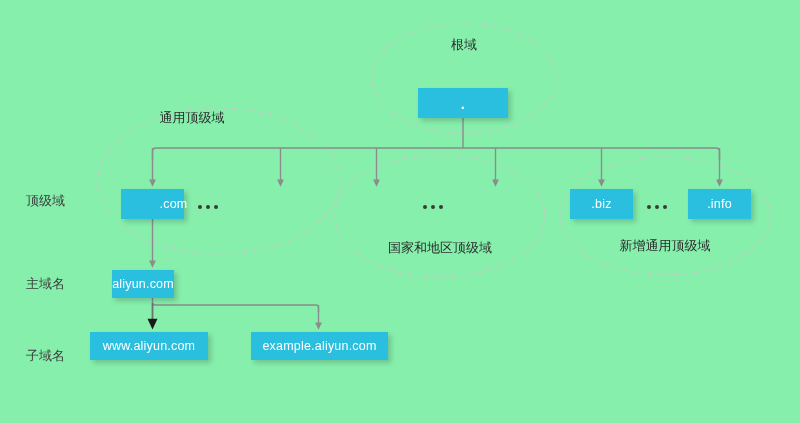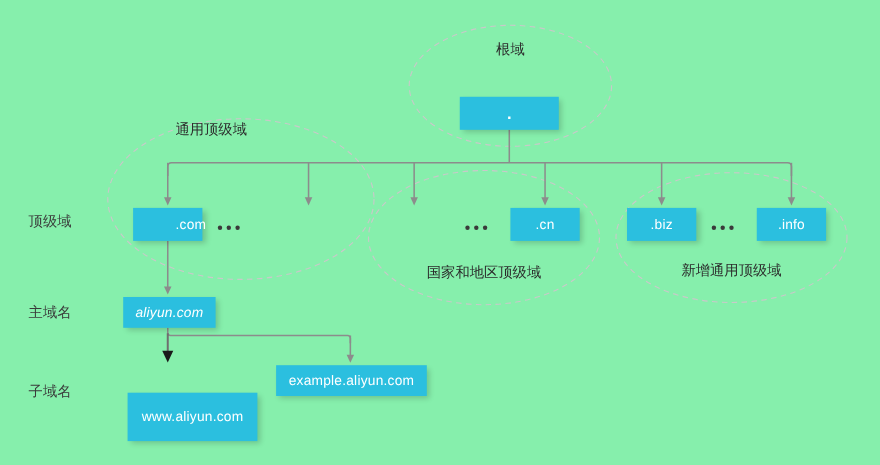--- a/index.html
+++ b/index.html
@@ -119,25 +119,24 @@
   <div class="ellipse-label" style="left:192px; top:118px; transform:translate(-50%,-50%);">通用顶级域</div>
   <div class="ellipse-label" style="left:440px; top:248px; transform:translate(-50%,-50%);">国家和地区顶级域</div>
   <div class="ellipse-label" style="left:665px; top:246px; transform:translate(-50%,-50%);">新增通用顶级域</div>
 
   <div class="row-label" style="left:26px; top:201px; transform:translateY(-50%);">顶级域</div>
   <div class="row-label" style="left:26px; top:284px; transform:translateY(-50%);">主域名</div>
   <div class="row-label" style="left:26px; top:346px; transform:translateY(-50%);margin-top:10px;">子域名</div>
 
   <div class="node root-node" style="left:418px; top:88px; width:90px; height:30px;">.</div>
   <div class="node" style="left:121px; top:189px; width:63px; height:30px;padding-left:42px;">.com</div>
-  <div class="node" style="left:464px; top:189px; width:63px; height:30px;">.cn</div>
   <div class="node" style="left:570px; top:189px; width:63px; height:30px;">.biz</div>
   <div class="node" style="left:688px; top:189px; width:63px; height:30px;">.info</div>
-  <div class="node" style="left:112px; top:270px; width:84px; height:28px;font-style:italic;">aliyun.com</div>
-  <div class="node" style="left:116px; top:332px; width:118px; height:44px;margin-top:25px;">www.aliyun.com</div>
+  <div class="node" style="left:112px; top:270px; width:62px; height:28px;">aliyun.com</div>
+  <div class="node" style="left:90px; top:332px; width:118px; height:28px;">www.aliyun.com</div>
   <div class="node" style="left:251px; top:332px; width:137px; height:28px;">example.aliyun.com</div>
 
   <div class="dots" style="left:198px; top:207px; transform:translateY(-50%);">
     <span></span>
     <span></span>
     <span></span>
   </div>
   <div class="dots" style="left:423px; top:207px; transform:translateY(-50%);">
     <span></span>
     <span></span>

